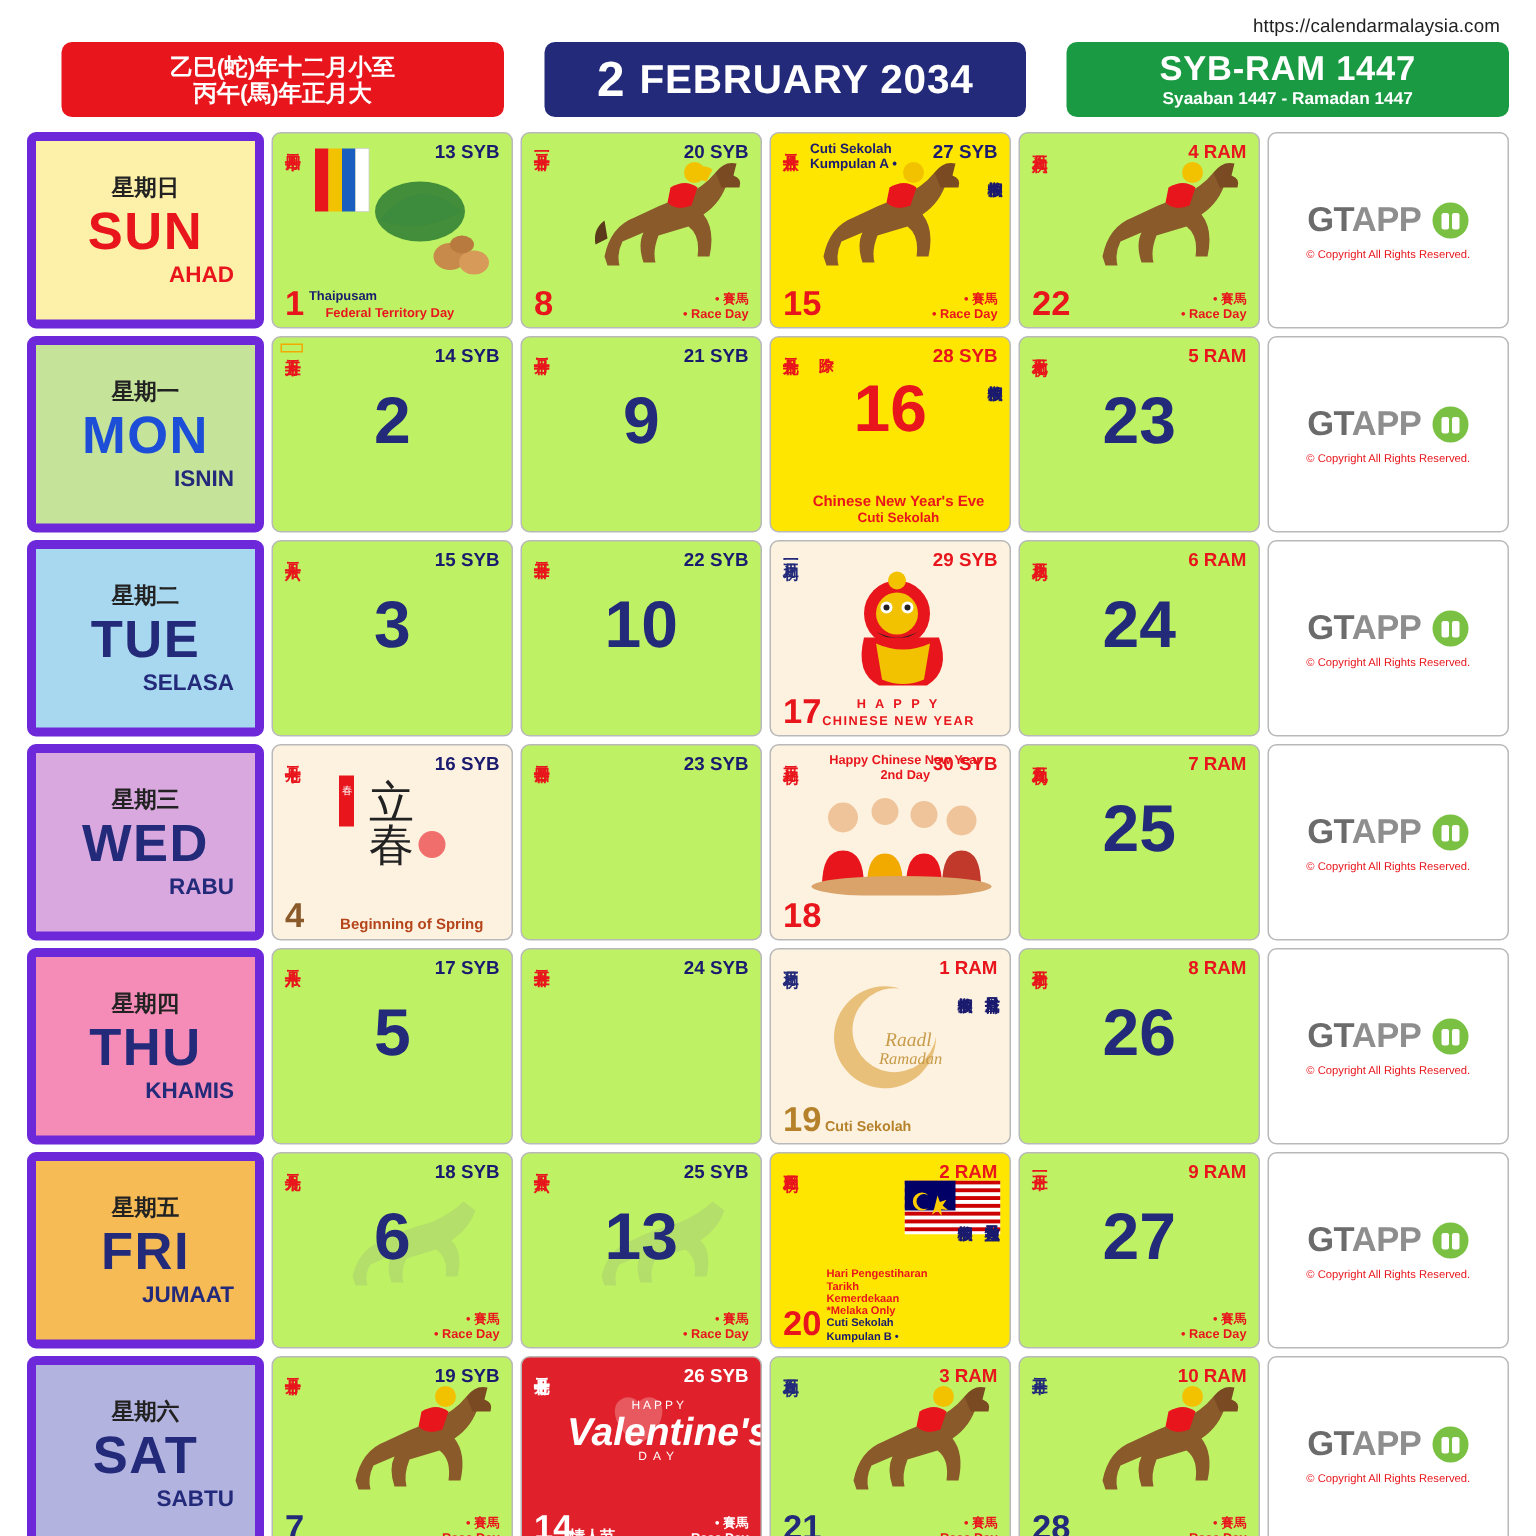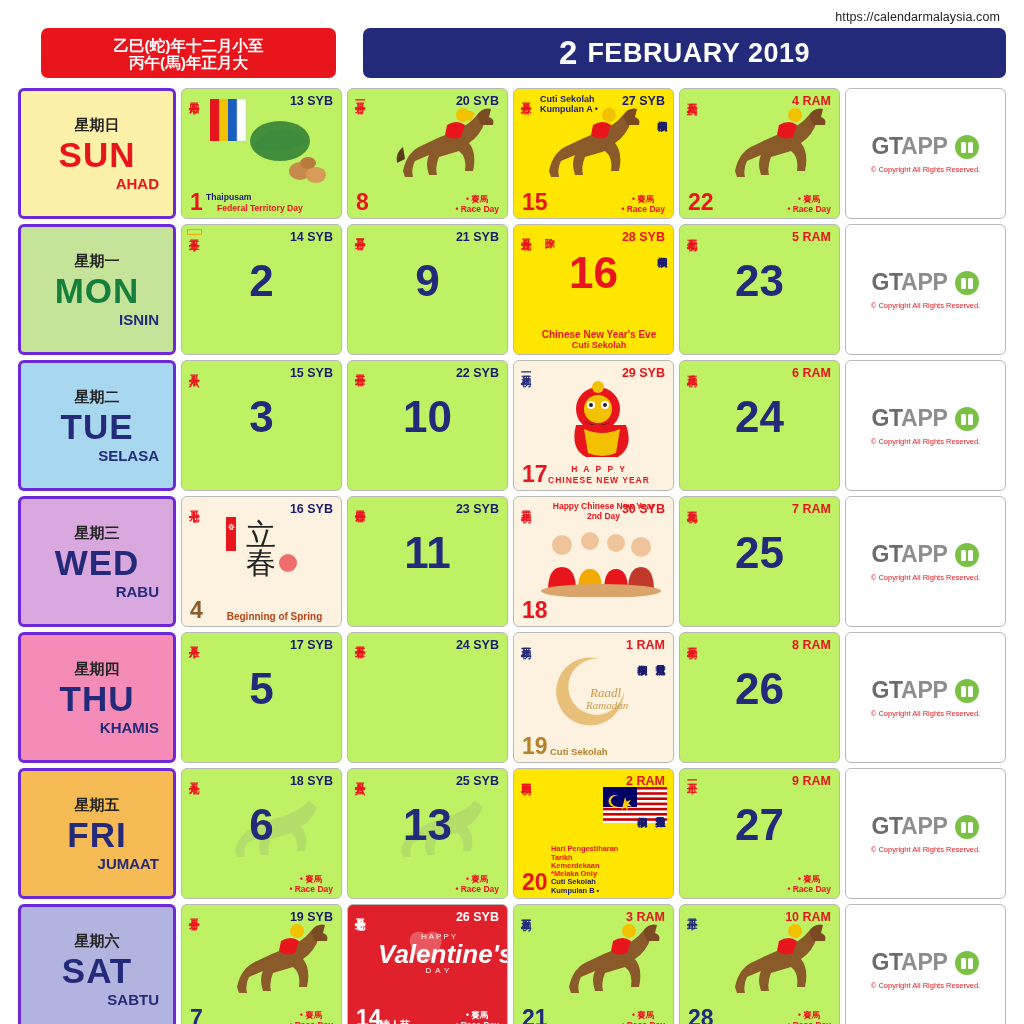--- a/index.html
+++ b/index.html
@@ -78,21 +78,21 @@
     position: relative;
     border: 1px solid #b9b9b9;
     border-radius: 6px;
     background: #ffffff;
     overflow: hidden;
   }
   
   .daylab {
     display: flex; flex-direction: column;
     align-items: center; justify-content: center;
-    border: 3px solid #6d28d9;
+    border: 6px solid #6d28d9;
   }
   .daylab .cn { font-size: 15px; font-weight: bold; color: #222; margin-bottom: 2px;}
   .daylab .en { font-size: 35px; font-weight: bold; letter-spacing: 1px; line-height: 1;}
   .daylab .my { font-size: 15px; font-weight: bold; margin-top: 3px; align-self: flex-end; margin-right: 14px;}
 
   
   .isl {
     position: absolute; top: 5px; right: 8px;
     font-size: 12.5px; font-weight: bold; color: #1a1a6e;
   }
@@ -131,21 +131,21 @@
   }
   .schoolhol {
     position: absolute; right: 6px; top: 24px;
     font-size: 10px; color: #1a1a6e; font-weight: bold;
     writing-mode: vertical-rl; text-orientation: upright;
     line-height: 1.05;
   }
   .racetag {
     position: absolute; right: 8px; bottom: 4px;
     font-size: 8.5px; color: #e8161c; font-weight: bold;
-    text-align: center; line-height: 1.2;
+    text-align: right; line-height: 1.2;
   }
   
   .bg-yellow { background: #ffe600; }
   .bg-red    { background: #e0202a; }
   .bg-cream  { background: #fdf2e0; }
   .bg-white  { background: #bef264; }
 
   
   .gtapp {
     display: flex; flex-direction: column;
@@ -176,21 +176,25 @@
 
   <div class="url-line">https://calendarmalaysia.com</div>
 
   <div class="header">
     <div class="hdr-box hdr-left">
       <div>乙巳(蛇)年十二月小至</div>
       <div>丙午(馬)年正月大</div>
     </div>
     <div class="hdr-box hdr-mid">
       <span class="m-num">2</span>
-      <span class="m-name">FEBRUARY 2019</span>
+      <span class="m-name">FEBRUARY 2034</span>
+    </div>
+    <div class="hdr-box hdr-right">
+      <div class="r-top">SYB-RAM 1447</div>
+      <div class="r-sub">Syaaban 1447 - Ramadan 1447</div>
     </div>
   </div>
 
   <div class="grid">
 
     <div class="cell daylab" style="background:#fdf0a8">
       <div class="cn">星期日</div>
       <div class="en" style="color:#e8161c">SUN</div>
       <div class="my" style="color:#e8161c">AHAD</div>
     </div>
@@ -276,21 +280,21 @@
           <circle cx="13" cy="13" r="12" fill="#7ac143"></circle>
           <rect x="7" y="8" width="5" height="11" rx="1.5" fill="#fff"></rect>
           <rect x="14" y="8" width="5" height="11" rx="1.5" fill="#fff"></rect>
         </svg>
       </div>
       <div class="gt-cr">© Copyright All Rights Reserved.</div>
     </div>
 
     <div class="cell daylab" style="background:#c6e39a">
       <div class="cn">星期一</div>
-      <div class="en" style="color:#15803d">MON</div>
+      <div class="en" style="color:#1d4ed8">MON</div>
       <div class="my" style="color:#232a7a">ISNIN</div>
     </div>
 
     <div class="cell bg-white">
       <div class="lunar" style="border:1.5px solid #f2a900;padding:2px 1px;top:4px;left:5px">十二月十五</div>
       <div class="isl">14 SYB</div>
       <div class="num center">2</div>
     </div>
     <div class="cell bg-white">
       <div class="lunar">十二月廿二</div>
@@ -390,21 +394,20 @@
         <circle cx="76" cy="52" r="9" fill="#e8161c" opacity=".6"></circle>
       </svg>
       <div class="lunar">十二月十七</div>
       <div class="isl">16 SYB</div>
       <div class="num corner" style="color:#8a5a2b">4</div>
       <div class="evt center" style="color:#b5451b;font-size:10px;left:26px;text-align:center">Beginning of Spring</div>
     </div>
     <div class="cell bg-white">
       <div class="lunar">十二月廿四</div>
       <div class="isl">23 SYB</div>
-      <div class="num center">11</div>
     </div>
     <div class="cell bg-cream">
       <svg class="family" viewBox="0 0 130 72">
         <circle cx="26" cy="20" r="10" fill="#f0c49a"></circle>
           <path d="M12 66 q0 -24 14 -24 q14 0 14 24Z" fill="#e8161c"></path>
         <circle cx="54" cy="16" r="9" fill="#f0c49a"></circle>
           <path d="M42 66 q0 -22 12 -22 q12 0 12 22Z" fill="#f2a900"></path>
         <circle cx="80" cy="18" r="9" fill="#f0c49a"></circle>
           <path d="M68 66 q0 -22 12 -22 q12 0 12 22Z" fill="#e8161c"></path>
         <circle cx="105" cy="22" r="10" fill="#f0c49a"></circle>

